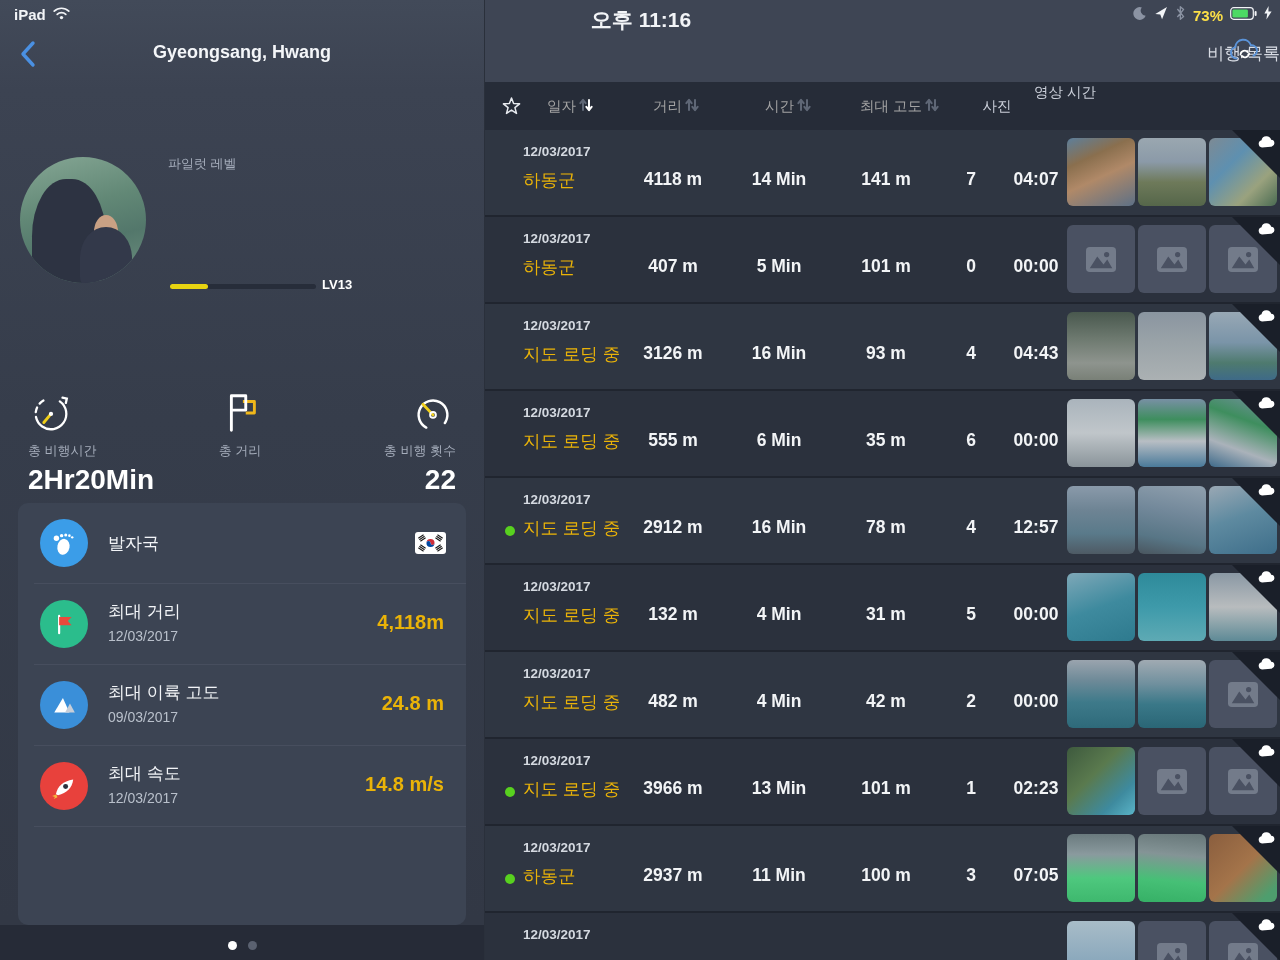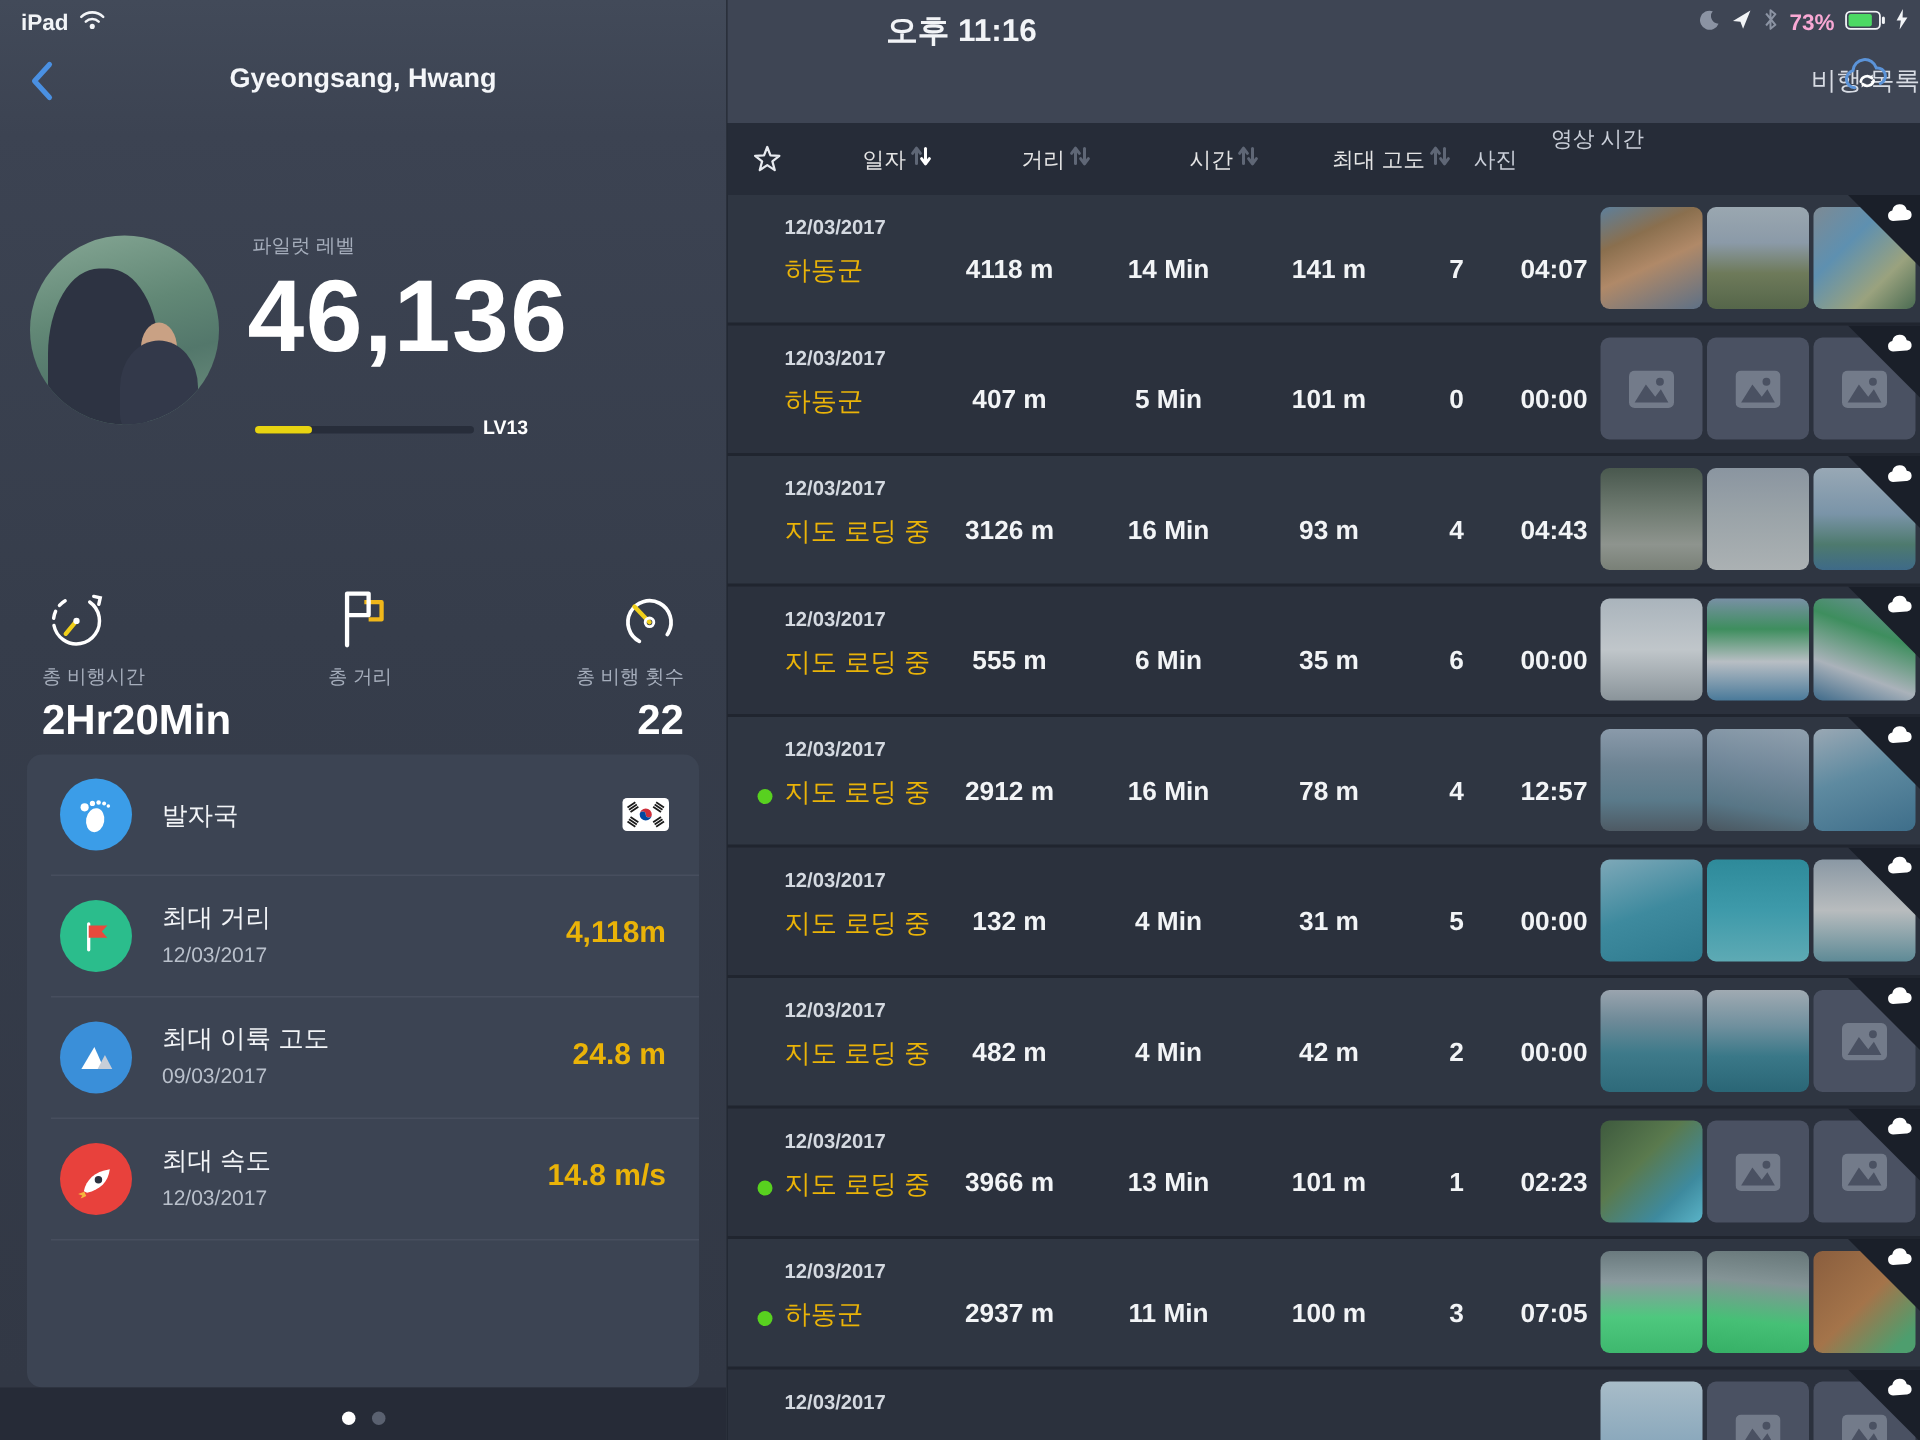--- a/index.html
+++ b/index.html
@@ -52,28 +52,28 @@
   .lp-bottom{position:absolute;left:0;right:0;bottom:0;height:35px;background:#262b37;}
   .page-dots{position:absolute;left:0;right:0;bottom:10px;display:flex;gap:11px;justify-content:center;}
   .page-dot{width:9px;height:9px;border-radius:50%;background:#5a6170;cursor:pointer;}
   .page-dot.active{background:#fff;}
 
   
   .right-panel{position:relative;width:796px;height:960px;flex:0 0 796px;border-left:1px solid #2a303b;}
   .rp-header{position:absolute;left:0;right:0;top:0;height:82px;background:#3e4554;}
   .status-time{position:absolute;left:156px;top:6px;transform:translateX(-50%);font-size:21px;font-weight:700;color:#f2f4f7;}
   .status-right{position:absolute;right:8px;top:5px;display:flex;align-items:center;gap:7px;}
-  .battery-pct{font-size:15px;font-weight:700;color:#f9a8d4;}
+  .battery-pct{font-size:15px;font-weight:700;color:#fde047;}
   .rp-title{position:absolute;left:0;right:0;top:42px;margin:0;text-align:right;font-size:17px;font-weight:400;color:#d8dce4;}
   .cloud-sync{position:absolute;right:18px;top:36px;background:none;border:none;cursor:pointer;padding:0;}
 
   .sort-bar{position:absolute;left:0;right:0;top:82px;height:48px;background:#262c38;}
   .fav-star{position:absolute;left:16px;top:14px;background:none;border:none;cursor:pointer;padding:0;}
   .scol{position:absolute;top:0;height:48px;display:flex;align-items:center;gap:3px;background:none;border:none;cursor:pointer;
-    font-size:14.5px;color:#e5e5e5;padding:0;margin-left:28px;}
+    font-size:14.5px;color:#a3a3a3;padding:0;}
   .scol svg .au,.scol svg .ad{stroke:#5f6776;}
   .scol.sort-desc svg .ad{stroke:#fff;}
   .sc-date{left:62px;} .sc-dist{left:168px;} .sc-time{left:280px;} .sc-alt{left:375px;}
   .sl-photo{position:absolute;left:512px;top:0;height:48px;transform:translateX(-50%);display:flex;align-items:center;
     font-size:14.5px;color:#c9ced8;background:none;border:none;cursor:pointer;}
   .sl-video{position:absolute;left:580px;top:0;height:48px;transform:translateX(-50%);display:flex;
     font-size:14.5px;color:#c9ced8;background:none;border:none;cursor:pointer;}
 
   .flight-list{position:absolute;left:0;right:0;top:130px;bottom:0;background:#20252f;overflow:hidden;}
   .frow{position:relative;height:85px;margin-bottom:2px;cursor:pointer;overflow:hidden;}
@@ -138,21 +138,20 @@
       <span>
         <svg width="18" height="28" viewBox="0 0 18 28">
             <polyline points="14,3 4,14 14,25" fill="none" stroke="#4a90e2" stroke-width="3.4" stroke-linecap="round" stroke-linejoin="round"></polyline>
           </svg>
       </span>
     </button>
     <h1 class="lp-title">Gyeongsang, Hwang</h1>
 
     <div class="avatar"></div>
     <div class="pilot-label">파일럿 레벨</div>
-    <div class="pilot-points">46,136</div>
     <div class="progress">
         <div class="fill" style="width:26%"></div>
       </div>
     <div class="lv-badge">LV13</div>
 
     <div class="stat stat1">
       <div class="s-icon">
         <svg width="46" height="48" viewBox="0 0 48 50">
             <g fill="none" stroke="#fff" stroke-width="2.4" stroke-linecap="round">
           <circle cx="24" cy="27" r="16" stroke-dasharray="62 5 5 5 5 18" transform="rotate(-55 24 27)"></circle>

